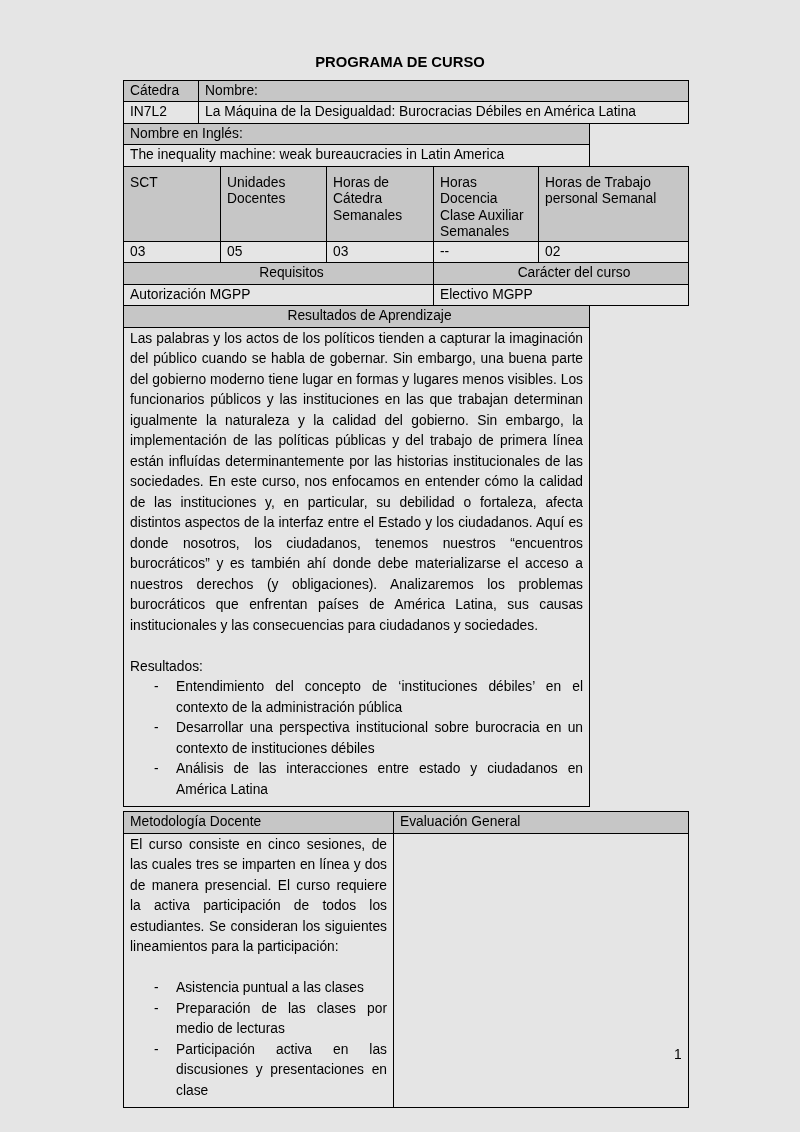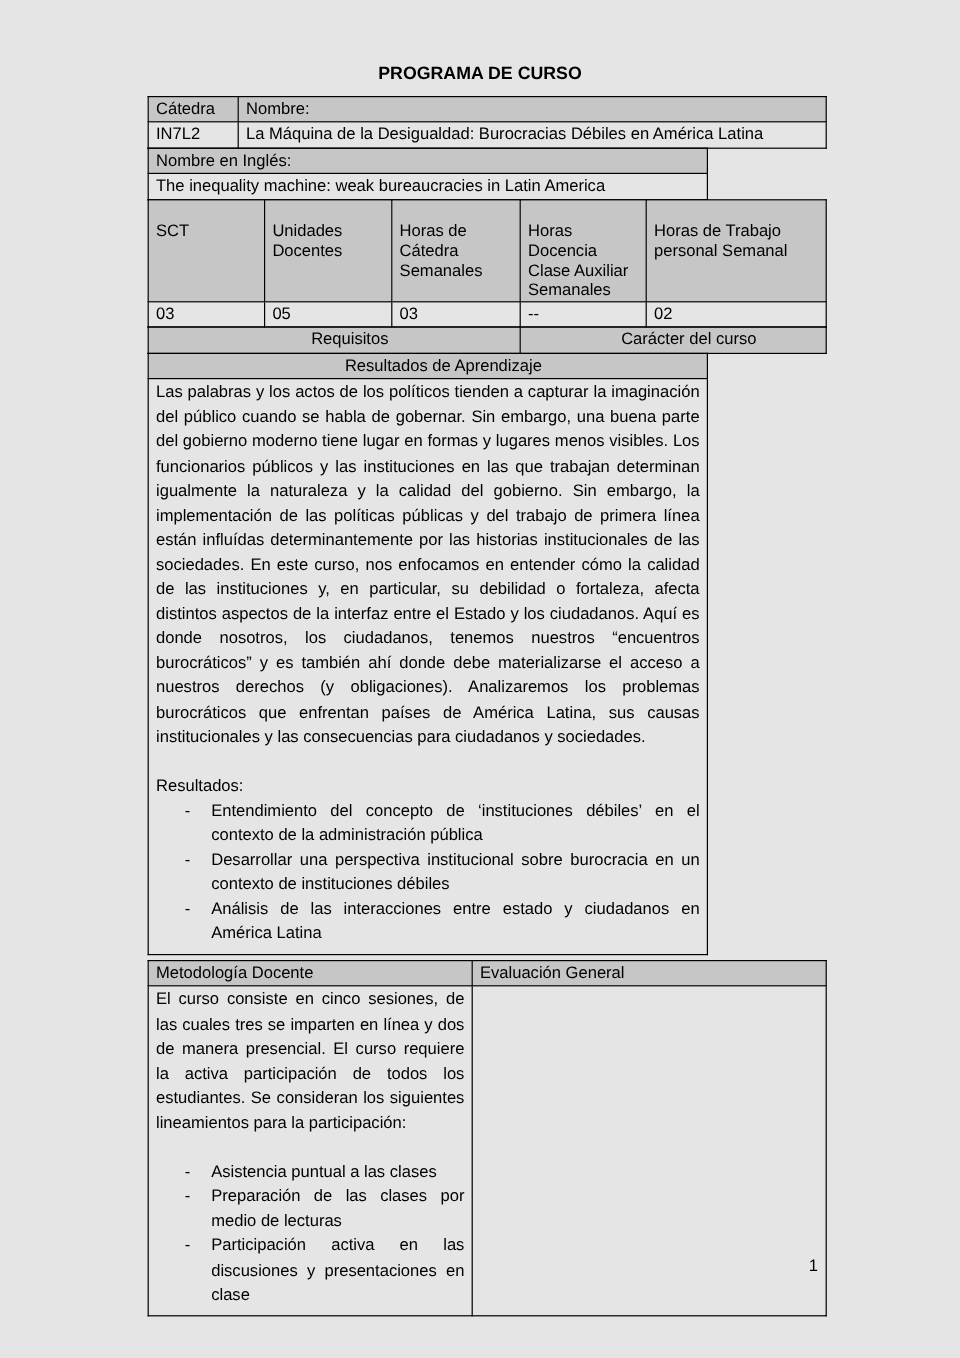--- a/index.html
+++ b/index.html
@@ -39,21 +39,21 @@
   .gray { background: #c6c6c6; }
   .ctr { text-align: center; padding-left: 32px; }
   .h20 { height: 20px; }
   .h21 { height: 21px; }
   .h19 { height: 19px; text-align: center; }
   .h18 { height: 18px; }
   .hdr5 td {
     height: 50px;
     vertical-align: top;
     line-height: 16.6px;
-    padding-top: 18px;
+    padding-top: 8px;
   }
   .bigcell {
     height: 356px;
     vertical-align: top;
     padding: 1px 6px 6px 6px;
   }
   .t2body {
     height: 240px;
     vertical-align: top;
     padding: 1px 6px 6px 6px;
@@ -134,20 +134,24 @@
   <table class="stack">
     <colgroup>
         <col style="width:310px">
         <col style="width:255px">
       </colgroup>
     <tbody>
         <tr>
       <td class="gray ctr h18">Requisitos</td>
       <td class="gray ctr h18">Carácter del curso</td>
     </tr>
+    <tr>
+      <td class="h20">Autorización MGPP</td>
+      <td class="h20">Electivo MGPP</td>
+    </tr>
   </tbody>
     </table>
 
   <table class="stack">
     <tbody>
         <tr>
       <td class="gray ctr h19">Resultados de Aprendizaje</td>
     </tr>
     <tr>
       <td class="bigcell">

